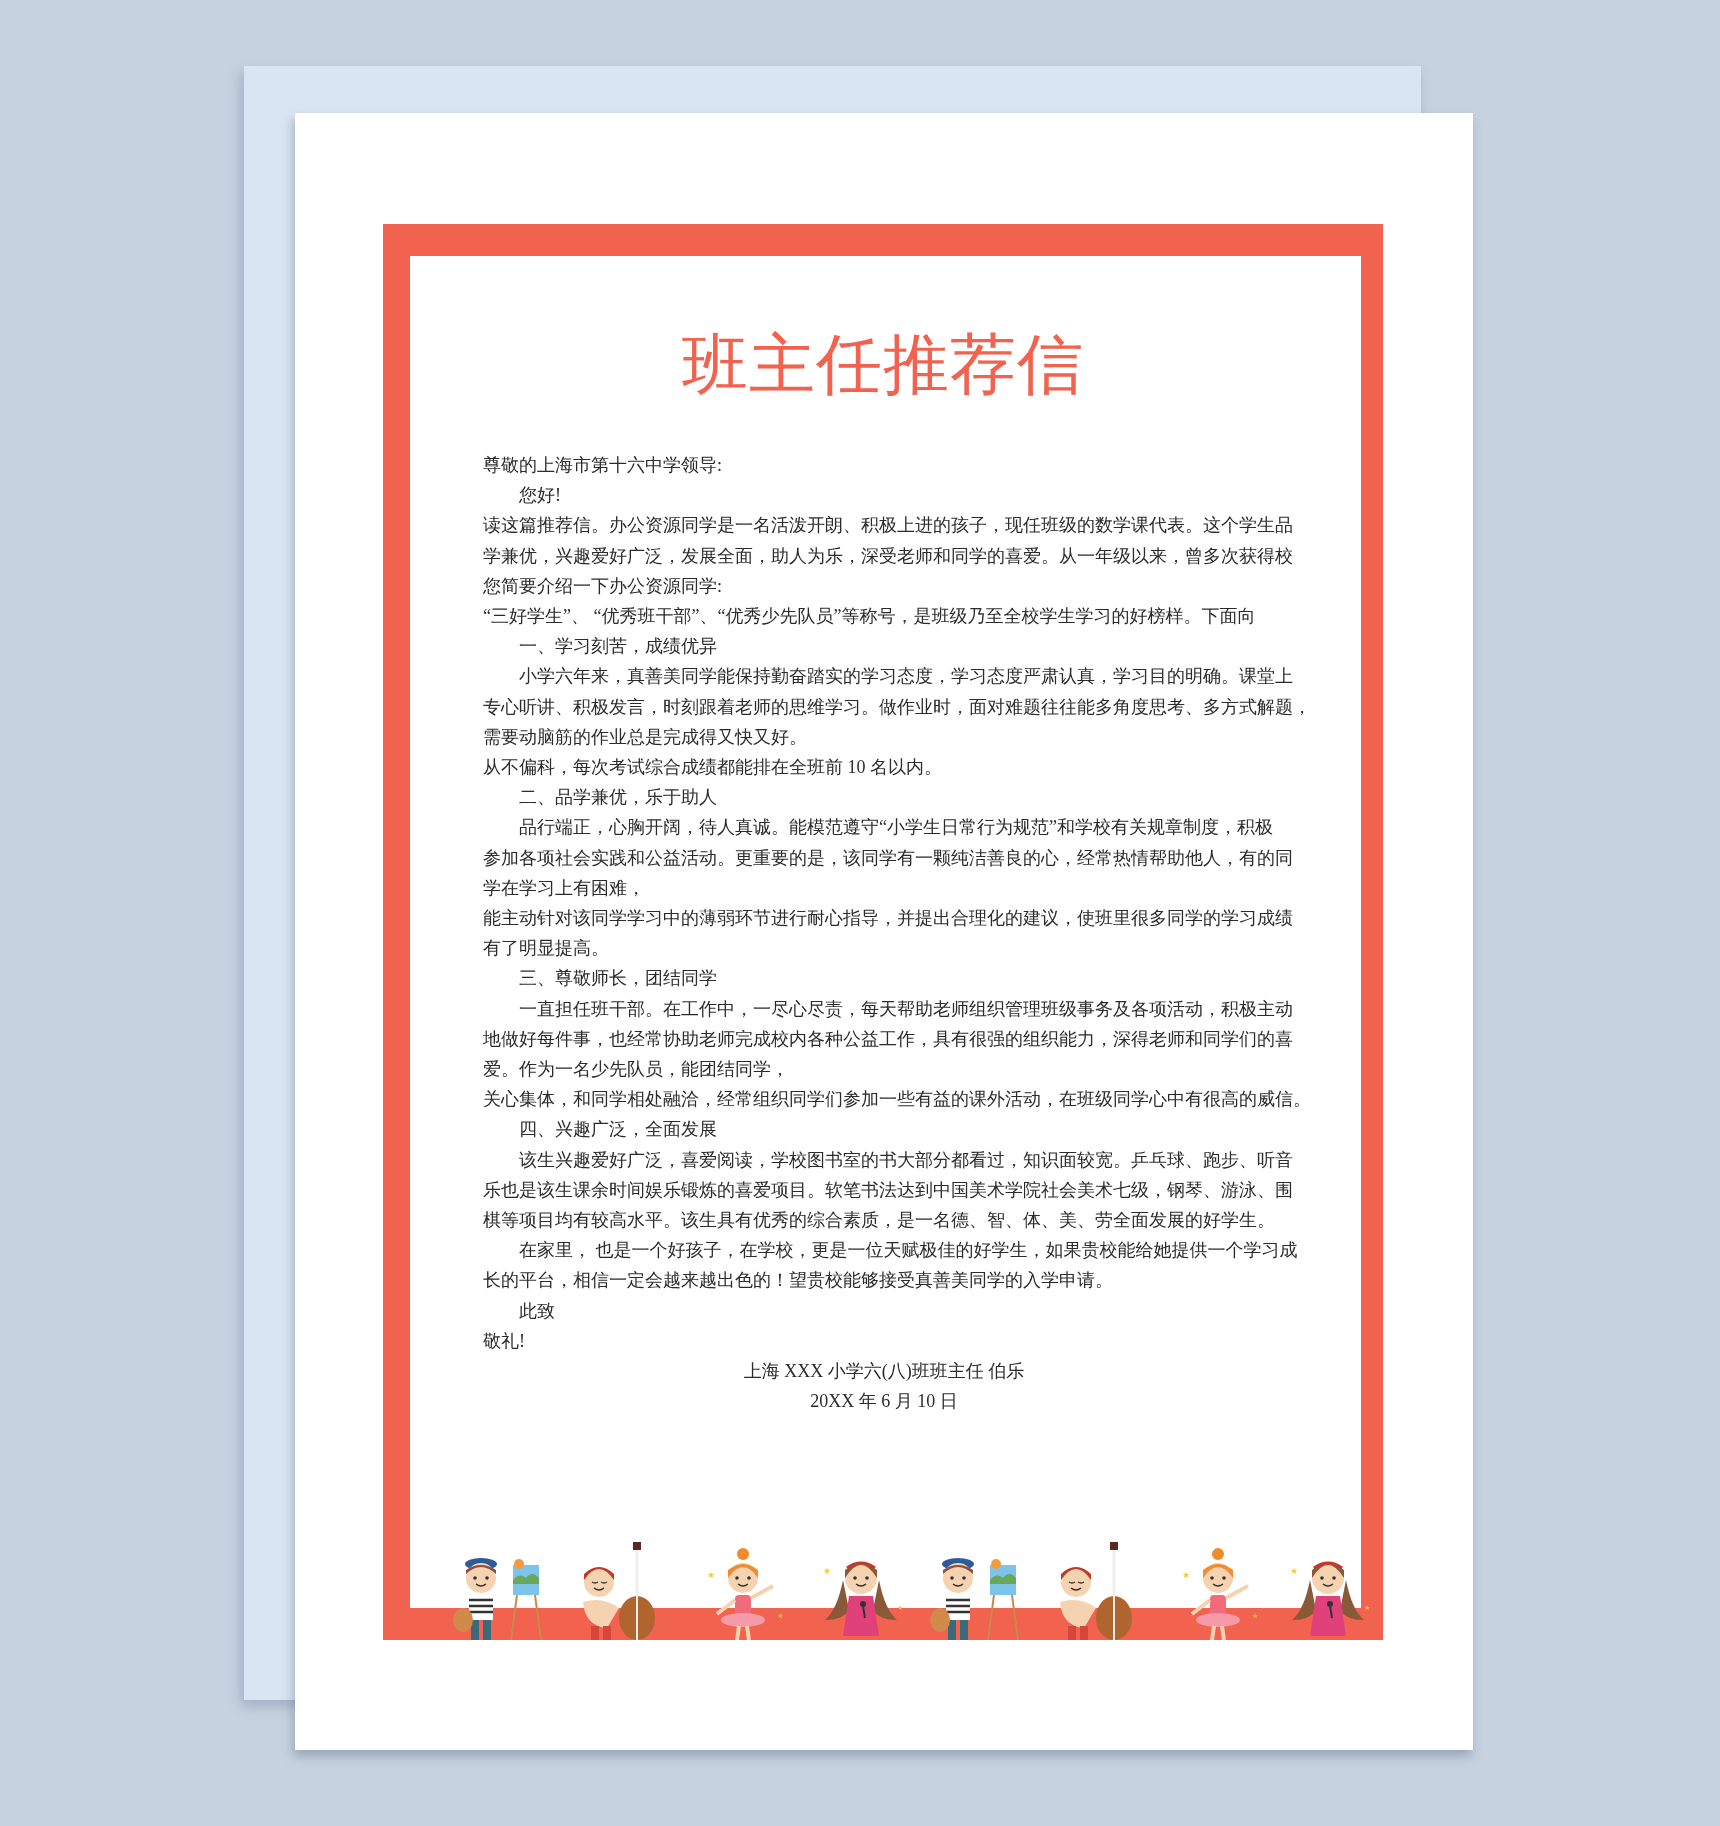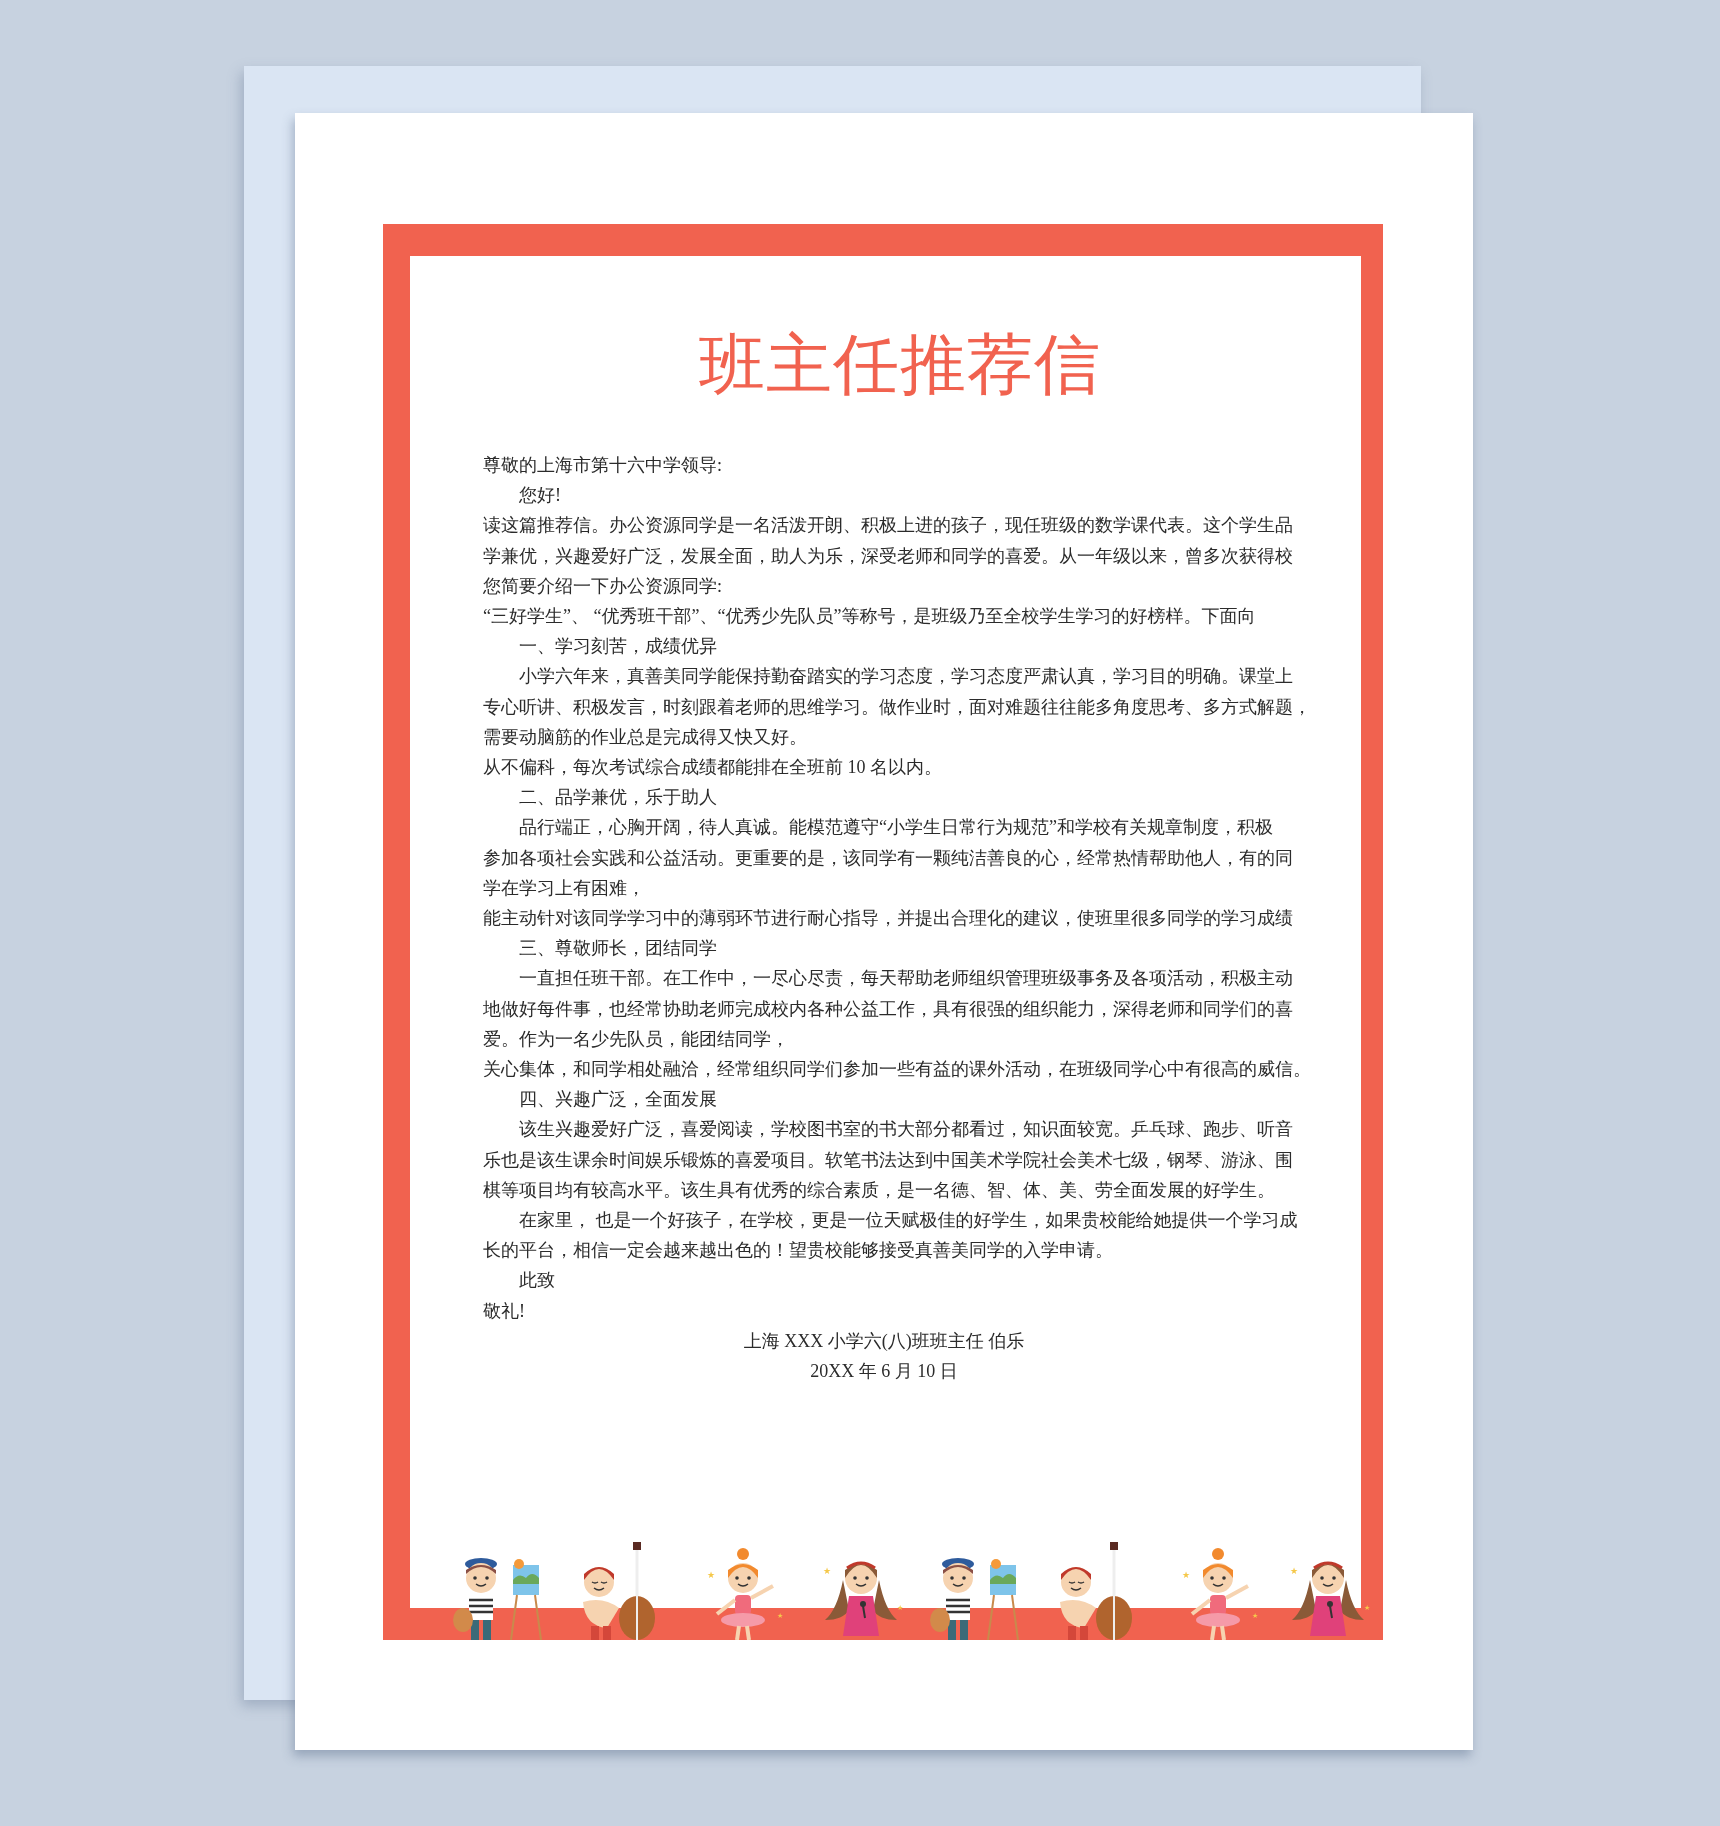--- a/index.html
+++ b/index.html
@@ -56,21 +56,21 @@
 <body>
 
 <div class="back-paper"></div>
 <div class="front-paper"></div>
 
 <div class="frame">
   <div class="frame-inner"></div>
   <div class="bottom-strip"></div>
 </div>
 
-<div class="title" style="left:400px;width:1000px;right:auto;">班主任推荐信</div>
+<div class="title" style="left:383px;width:1000px;right:auto;">班主任推荐信</div>
 
 <div class="letter">
   <p>尊敬的上海市第十六中学领导:</p>
   <p class="indent">您好!</p>
 
   <p>读这篇推荐信。办公资源同学是一名活泼开朗、积极上进的孩子，现任班级的数学课代表。这个学生品</p>
   <p>学兼优，兴趣爱好广泛，发展全面，助人为乐，深受老师和同学的喜爱。从一年级以来，曾多次获得校</p>
   <p>您简要介绍一下办公资源同学:</p>
   <p>“三好学生”、  “优秀班干部”、“优秀少先队员”等称号，是班级乃至全校学生学习的好榜样。下面向</p>
 
@@ -78,20 +78,21 @@
   <p class="indent">小学六年来，真善美同学能保持勤奋踏实的学习态度，学习态度严肃认真，学习目的明确。课堂上</p>
   <p>专心听讲、积极发言，时刻跟着老师的思维学习。做作业时，面对难题往往能多角度思考、多方式解题，</p>
   <p>需要动脑筋的作业总是完成得又快又好。</p>
   <p>从不偏科，每次考试综合成绩都能排在全班前 10 名以内。</p>
 
   <p class="indent">二、品学兼优，乐于助人</p>
   <p class="indent">品行端正，心胸开阔，待人真诚。能模范遵守“小学生日常行为规范”和学校有关规章制度，积极</p>
   <p>参加各项社会实践和公益活动。更重要的是，该同学有一颗纯洁善良的心，经常热情帮助他人，有的同</p>
   <p>学在学习上有困难，</p>
   <p>能主动针对该同学学习中的薄弱环节进行耐心指导，并提出合理化的建议，使班里很多同学的学习成绩</p>
+  <p>有了明显提高。</p>
 
   <p class="indent">三、尊敬师长，团结同学</p>
   <p class="indent">一直担任班干部。在工作中，一尽心尽责，每天帮助老师组织管理班级事务及各项活动，积极主动</p>
   <p>地做好每件事，也经常协助老师完成校内各种公益工作，具有很强的组织能力，深得老师和同学们的喜</p>
   <p>爱。作为一名少先队员，能团结同学，</p>
   <p>关心集体，和同学相处融洽，经常组织同学们参加一些有益的课外活动，在班级同学心中有很高的威信。</p>
 
   <p class="indent">四、兴趣广泛，全面发展</p>
   <p class="indent">该生兴趣爱好广泛，喜爱阅读，学校图书室的书大部分都看过，知识面较宽。乒乓球、跑步、听音</p>
   <p>乐也是该生课余时间娱乐锻炼的喜爱项目。软笔书法达到中国美术学院社会美术七级，钢琴、游泳、围</p>

